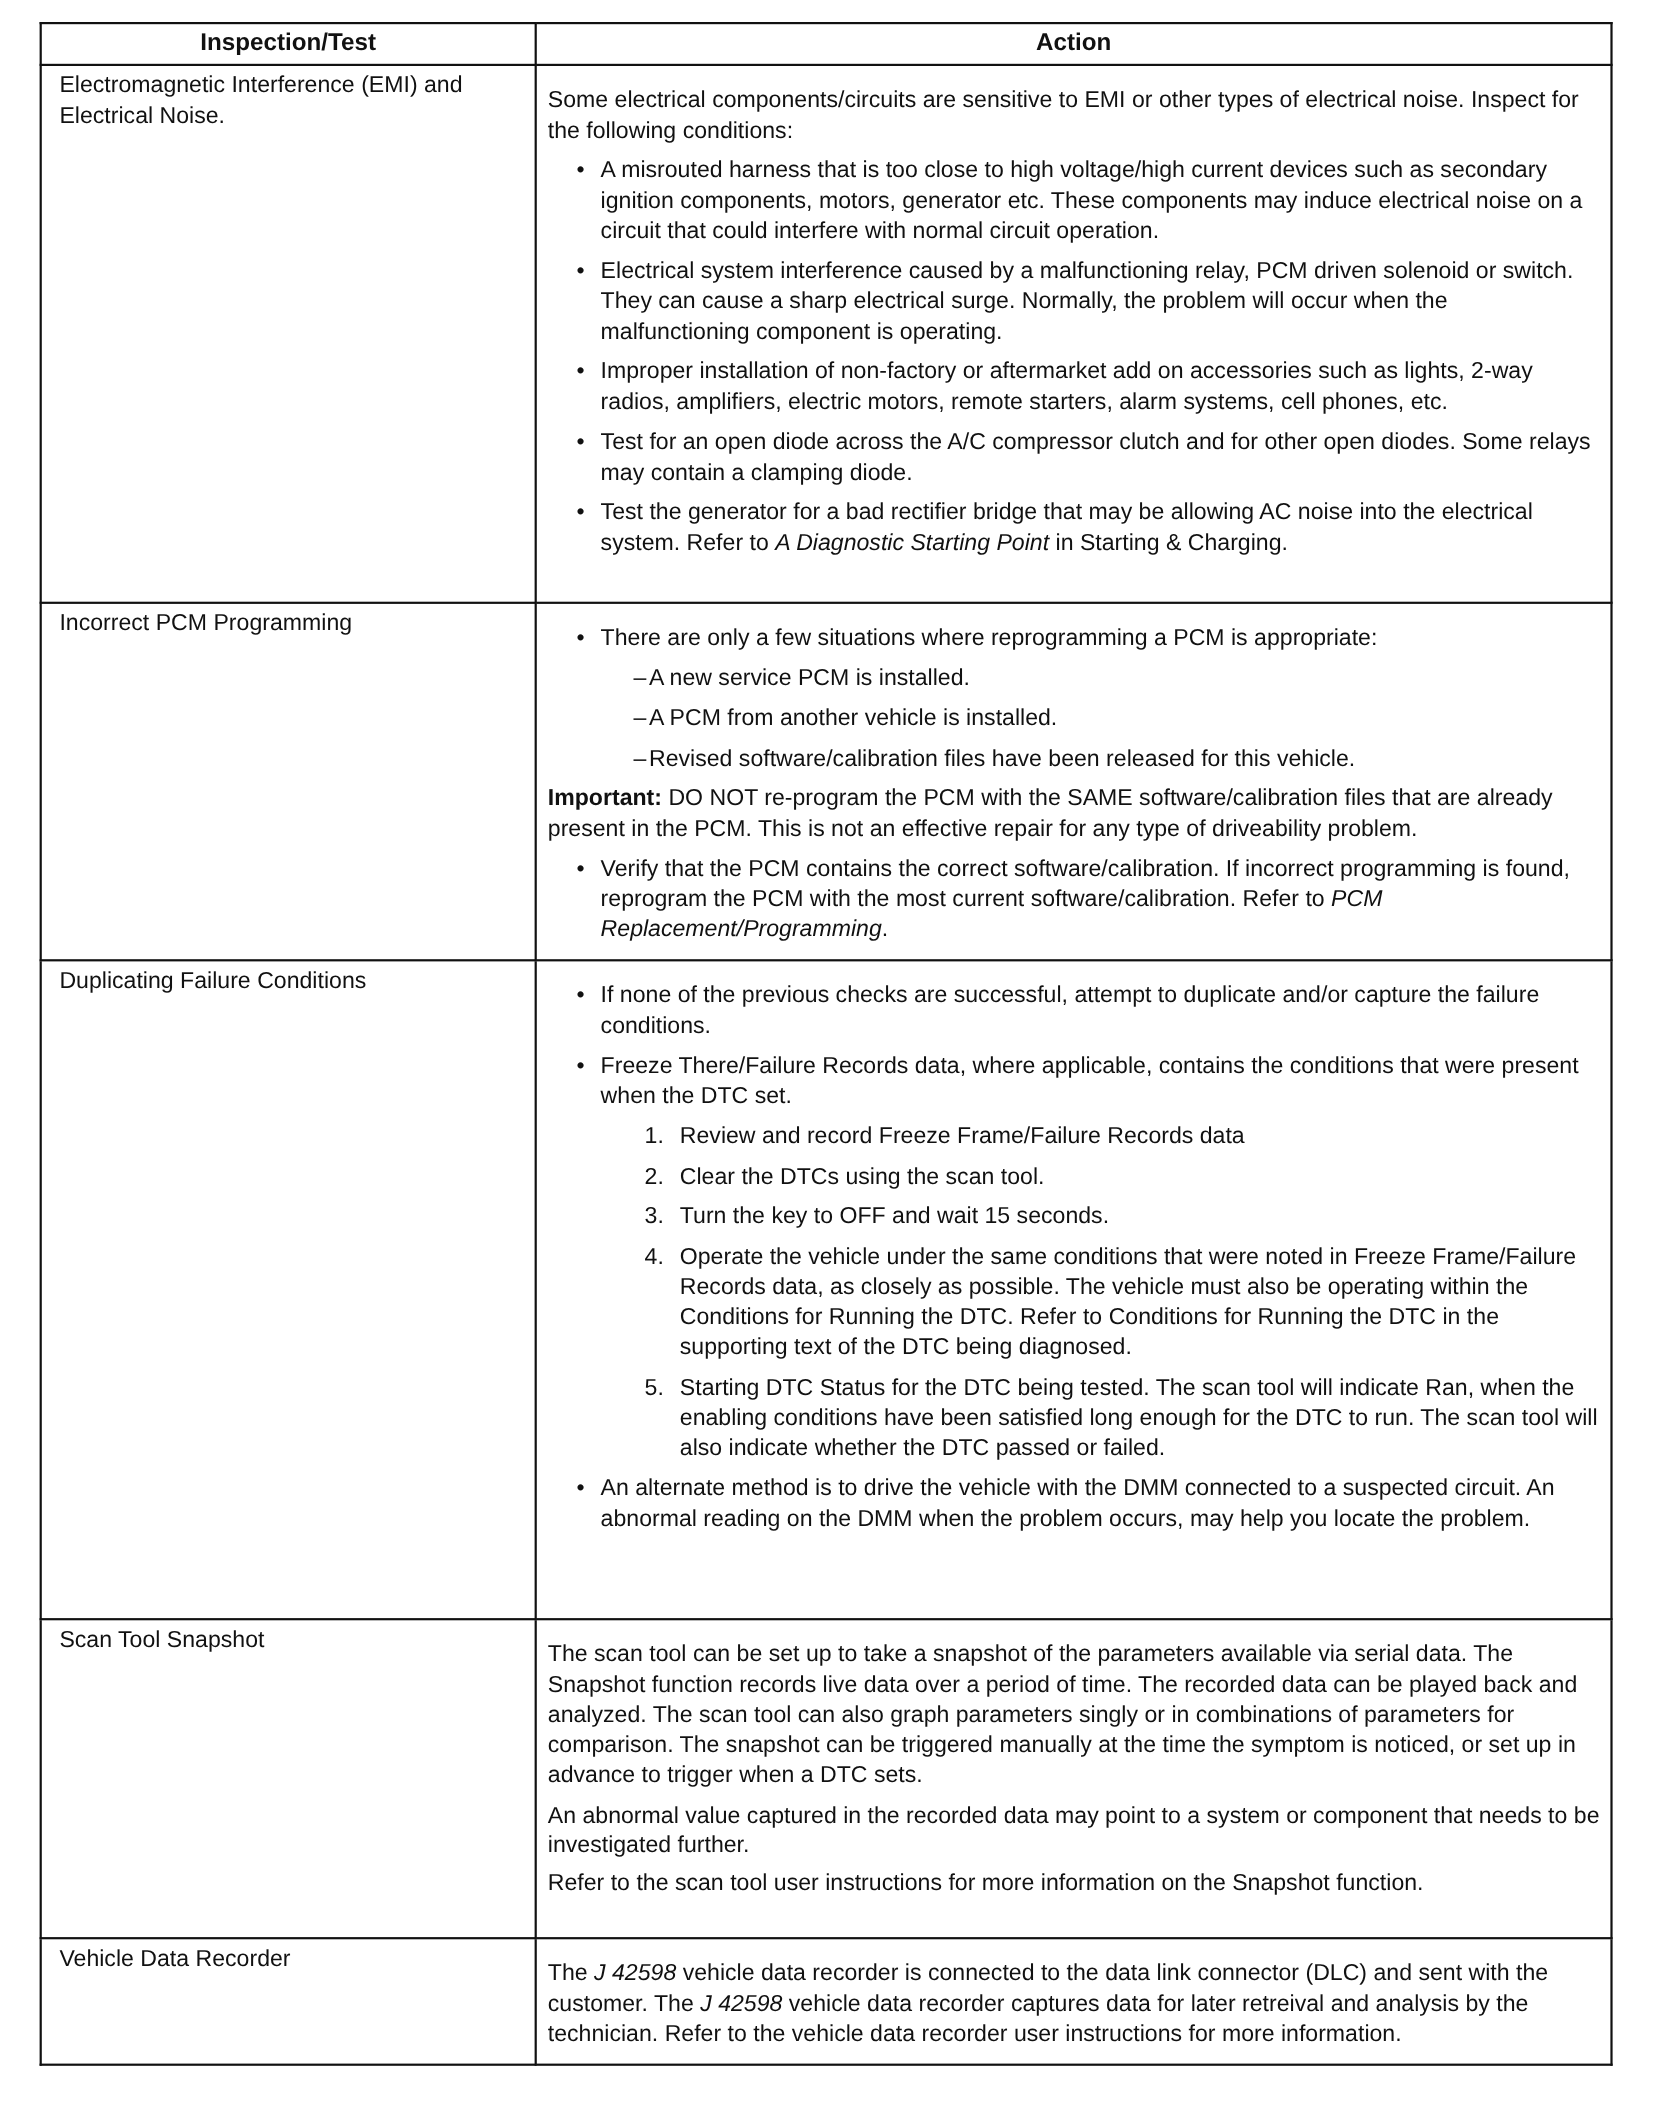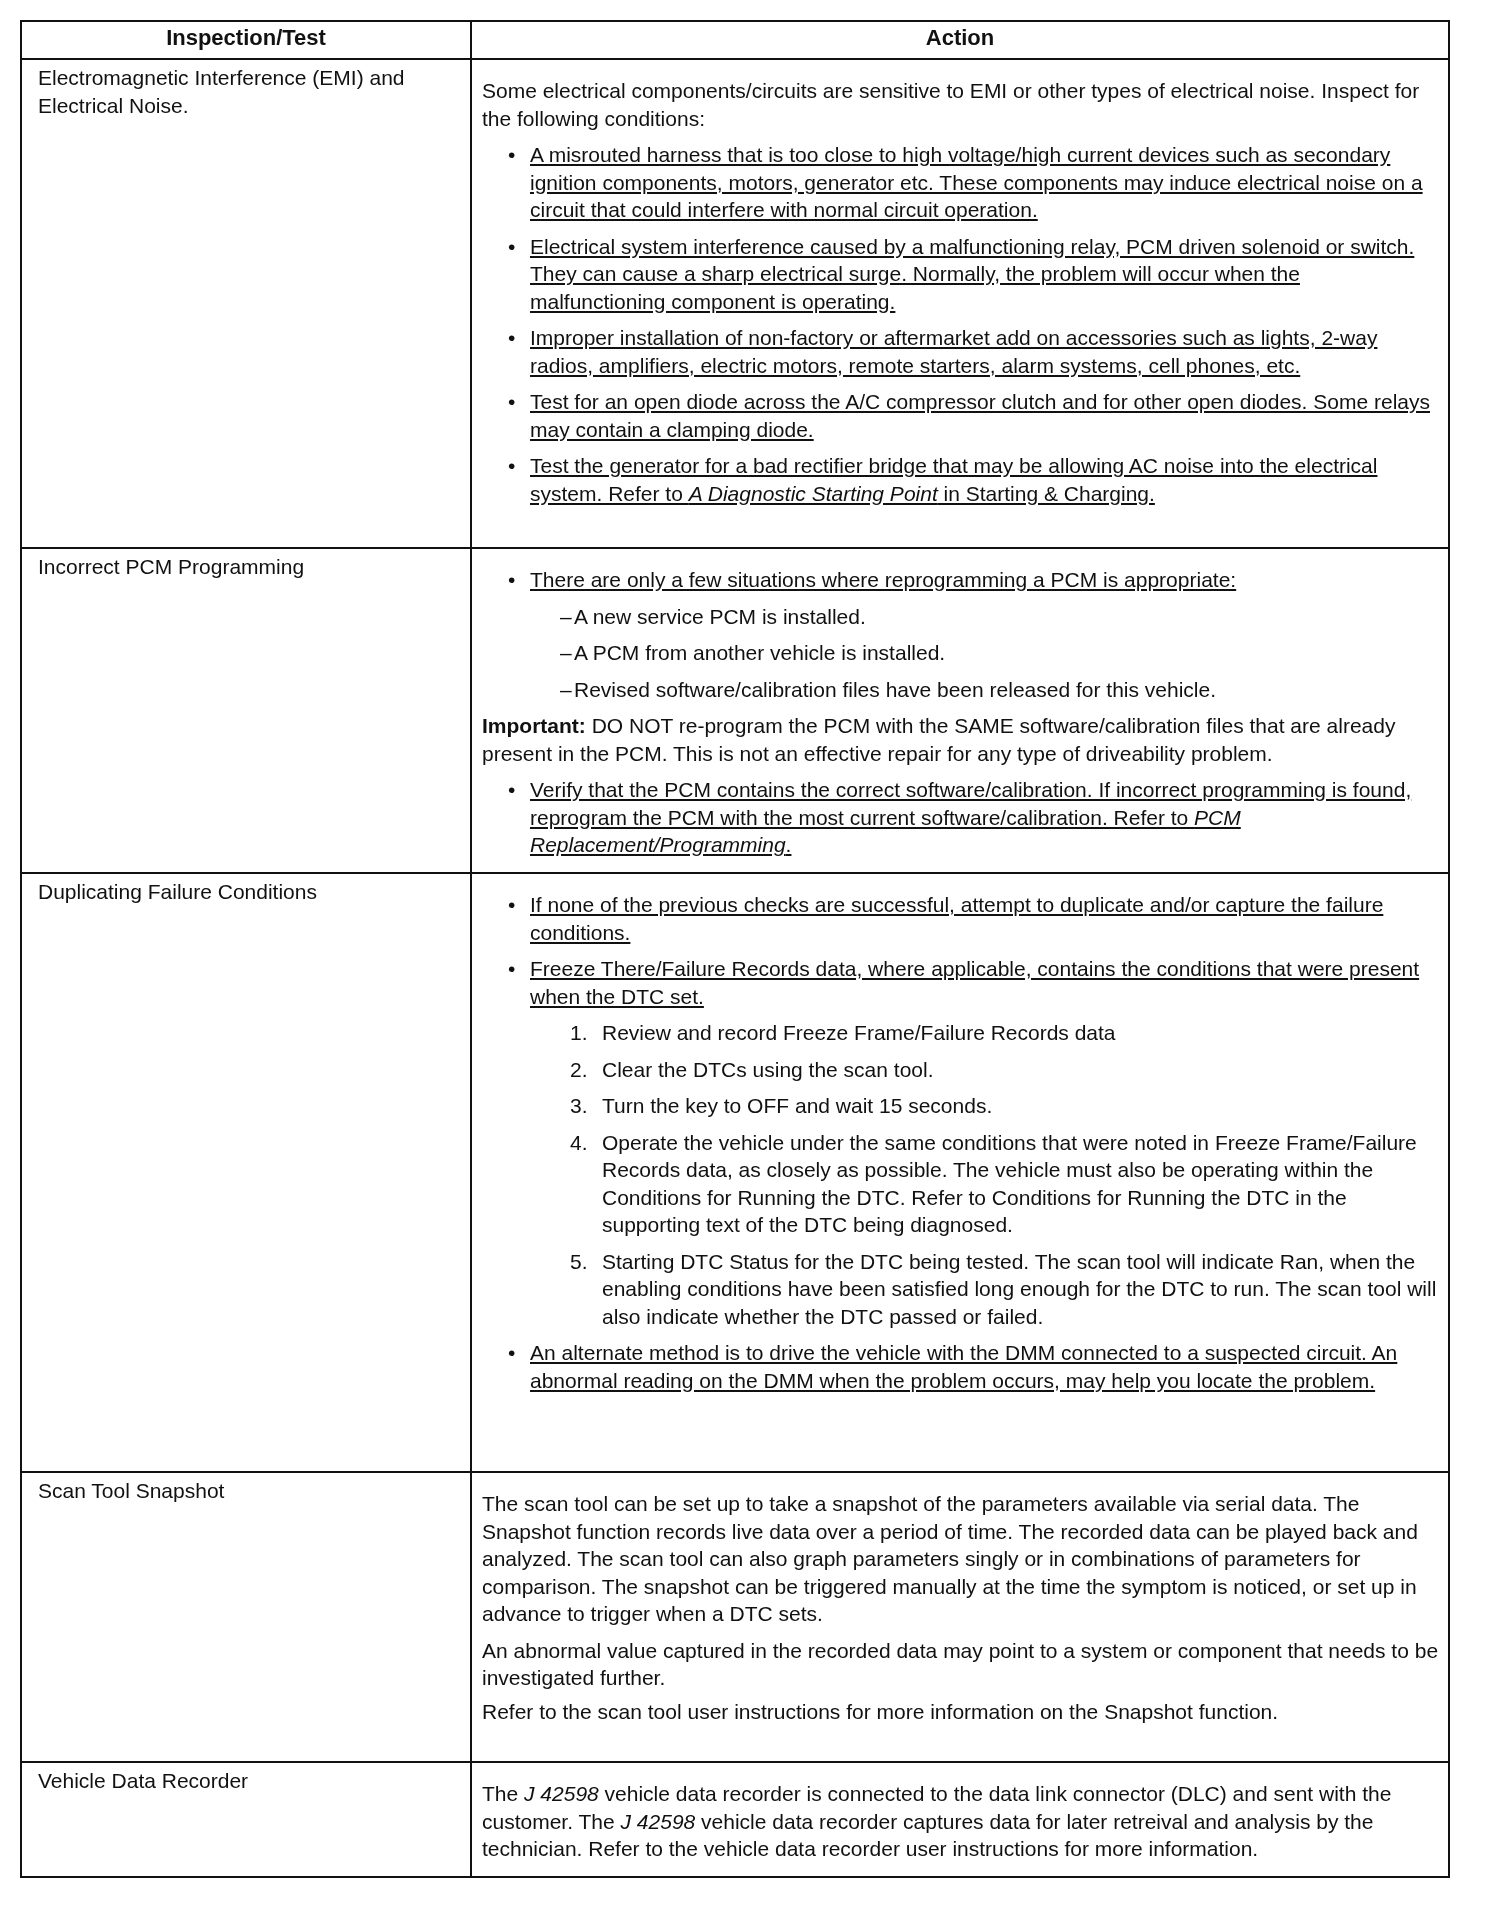--- a/index.html
+++ b/index.html
@@ -1,30 +1,30 @@
 <!DOCTYPE html>
 <html><head>
 <meta charset="utf-8">
 <style>
   html, body { margin:0; padding:0; background:#ffffff; }
   body { width:1504px; height:1910px; position:relative; font-family:"Liberation Sans", sans-serif; color:#111; }
   table.doc {
-    position:absolute; left:20px; top:20px; width:1428px;
+    position:absolute; left:36px; top:20px; width:1428px;
     border-collapse:collapse; table-layout:fixed;
     font-size:21px; line-height:27.5px;
   }
   table.doc td, table.doc th { border:2.5px solid #111; vertical-align:top; }
   col.c1 { width:450px; }
   col.c2 { width:978px; }
   th { font-weight:bold; height:34px; padding:2px 0 0; text-align:center; font-size:22px; }
   td.test { padding:4px 10px 0 16px; }
   td.action { padding:17px 8px 6px 10px; }
   .para { margin:0 0 9px 0; }
   .para.tight { margin:0 0 2px 0; }
-  .bullet { position:relative; padding-left:48px; margin:0 0 9px 0;text-decoration:underline; }
+  .bullet { position:relative; padding-left:48px; margin:0 0 9px 0; }
   .bullet::before { content:"•"; position:absolute; left:26px; top:0; }
   .dash { padding-left:78px; margin:0 0 9px 0; position:relative; }
   .dash .mark { position:absolute; left:78px; }
   .dash .txt { padding-left:14px; display:block; }
   .num { position:relative; padding-left:120px; margin:0 0 9px 0; }
   .num .n { position:absolute; left:88px; }
   .important { font-weight:bold; }
   i { font-style:italic; }
   .dup-last { margin-bottom:3px; }
 </style>

